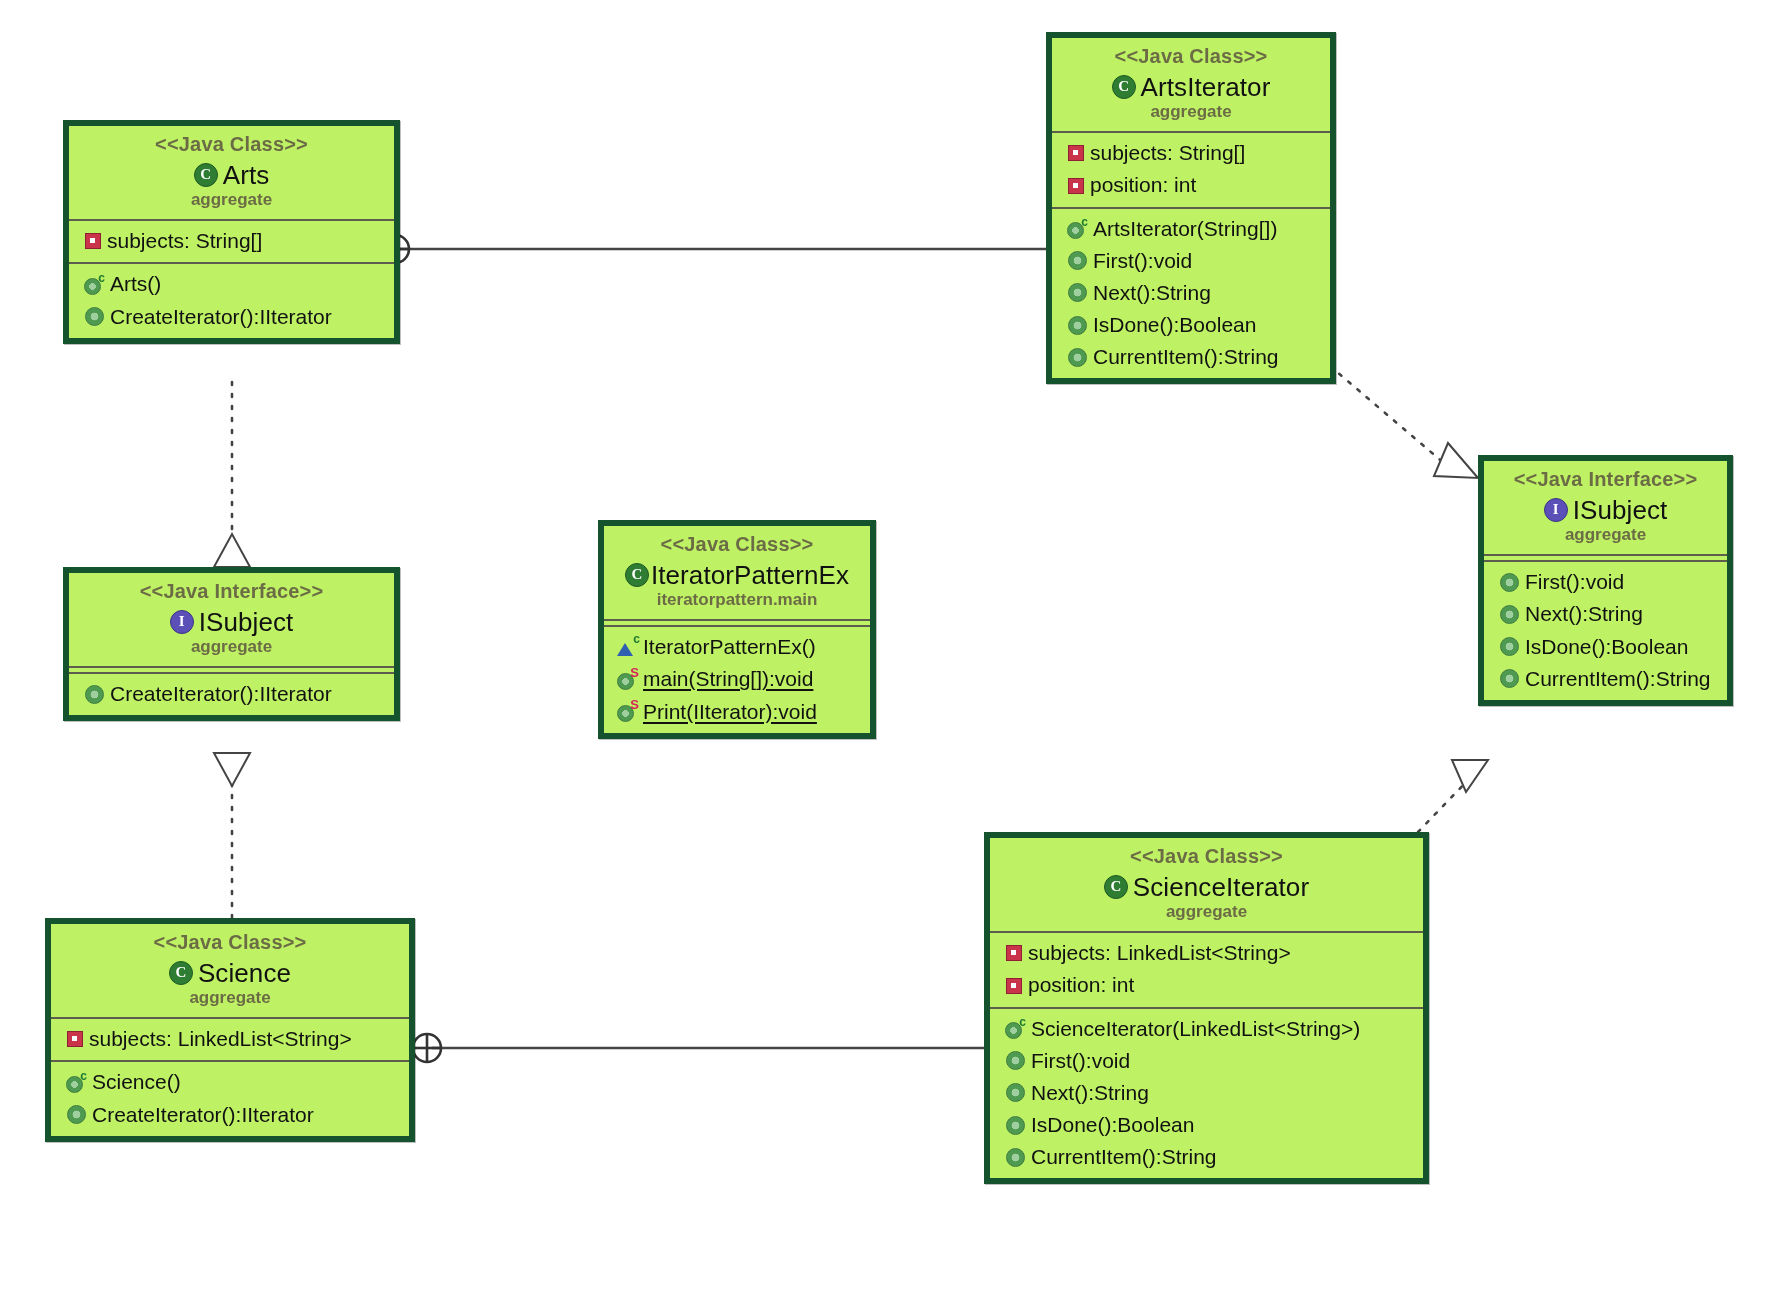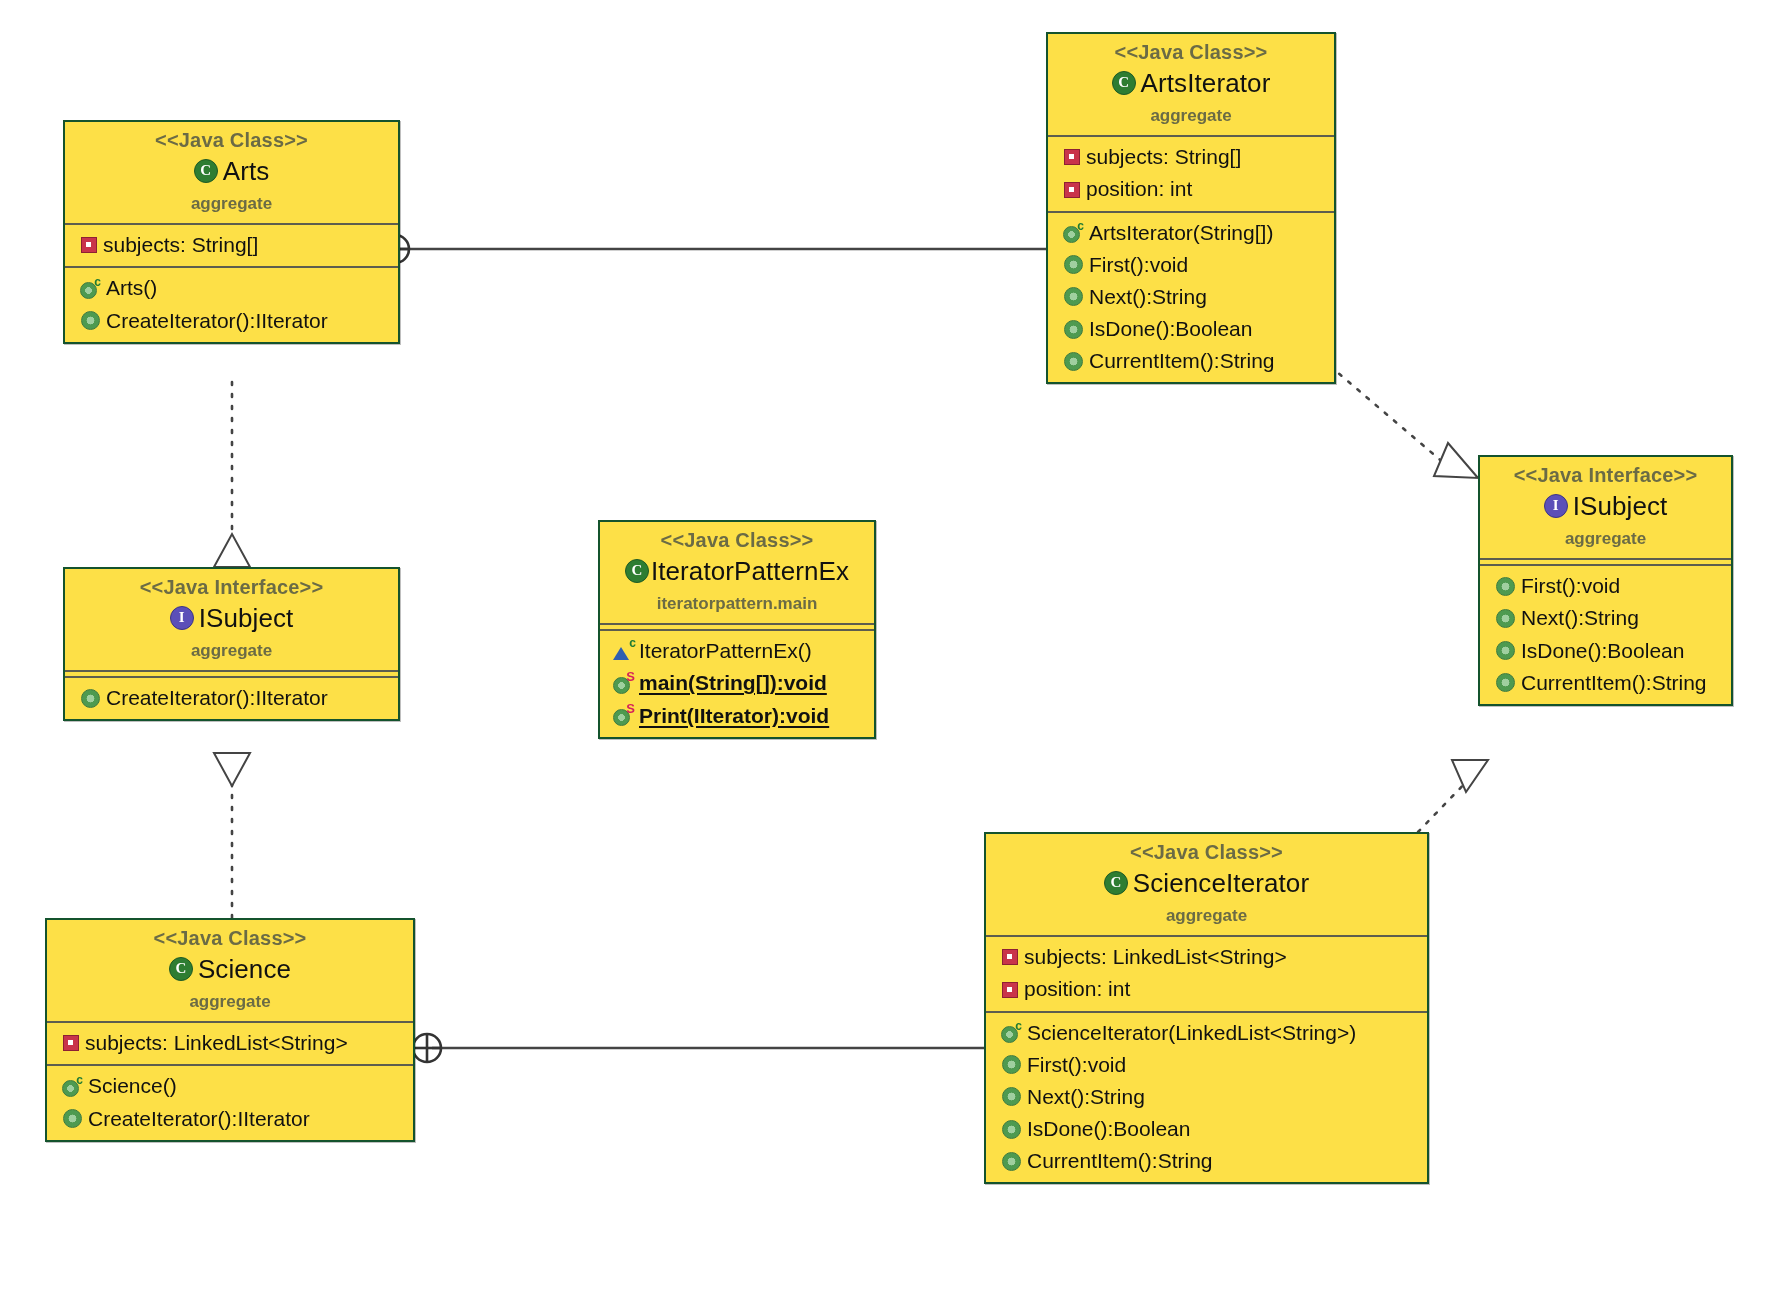--- a/index.html
+++ b/index.html
@@ -6,22 +6,22 @@
   body{
     width:1780px;height:1294px;position:relative;overflow:hidden;
     font-family:"Liberation Sans", sans-serif;
     color:#1a1a1a;
   }
   #canvas{position:absolute;left:0;top:0;width:1780px;height:1294px;}
   svg.edges{position:absolute;left:0;top:0;width:1780px;height:1294px;pointer-events:none;}
 
   .uml-class{
     position:absolute;
-    background:#fde047;
-    border:2px solid #14532d;
+    background:#bef264;
+    border:6px solid #14532d;
     box-sizing:border-box;
     box-shadow:1px 1px 0 rgba(0,0,0,.25);
   }
   .hdr{
     padding:7px 8px 9px 8px;
     text-align:center;
     line-height:1.18;
   }
   .stereo{
     font-size:20px;
@@ -30,34 +30,34 @@
     letter-spacing:.2px;
   }
   .nameline{
     display:flex;align-items:center;justify-content:center;gap:5px;
     margin-top:3px;
   }
   .cname{
     font-size:26px;font-weight:normal;color:#111;letter-spacing:.1px;
   }
   .pkg{
-    font-size:17px;color:#6b6b45;font-weight:bold;margin-top:8px;
+    font-size:17px;color:#6b6b45;font-weight:bold;margin-top:0;
   }
   .sep{height:0;border-top:2px solid #5d5d4e;}
   .compartment{padding:4px 0 5px 4px;}
   .row{
     display:flex;align-items:center;gap:6px;
     padding:4px 6px 4px 10px;
     font-size:21px;
     color:#111;
     white-space:nowrap;
     line-height:1.15;
   }
   .row .txt{position:relative;}
-  .row.static .txt{ text-decoration:underline; text-underline-offset:3px;font-weight:bold;}
+  .row.static .txt{ text-decoration:underline; text-underline-offset:3px;}
 
   
   .ico{flex:0 0 auto;position:relative;display:inline-block;}
   .ico-class{
     width:22px;height:22px;border-radius:50%;
     background:#2e7d32;border:1px solid #1f5a23;
     display:inline-flex;align-items:center;justify-content:center;
     color:#fff;font-size:15px;font-weight:bold;line-height:1;
     font-family:"Liberation Serif", serif;
   }

